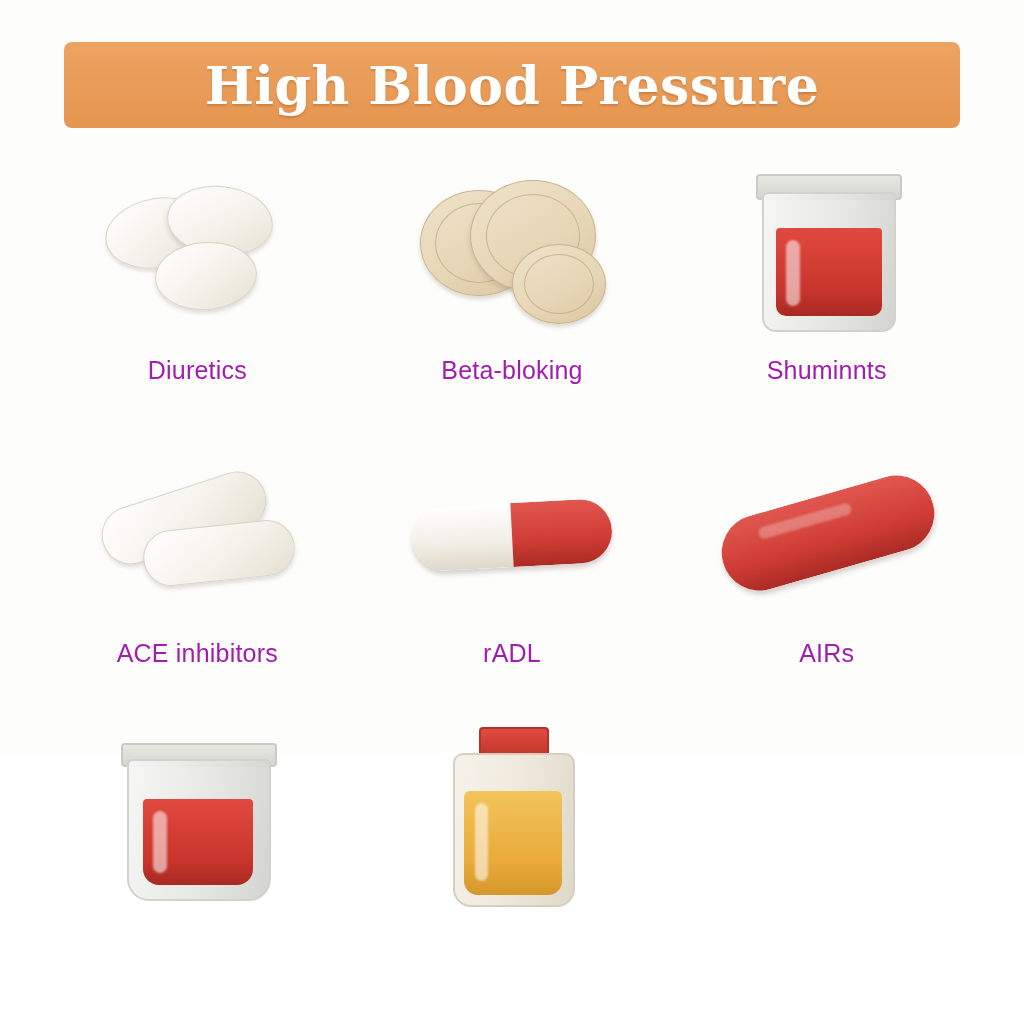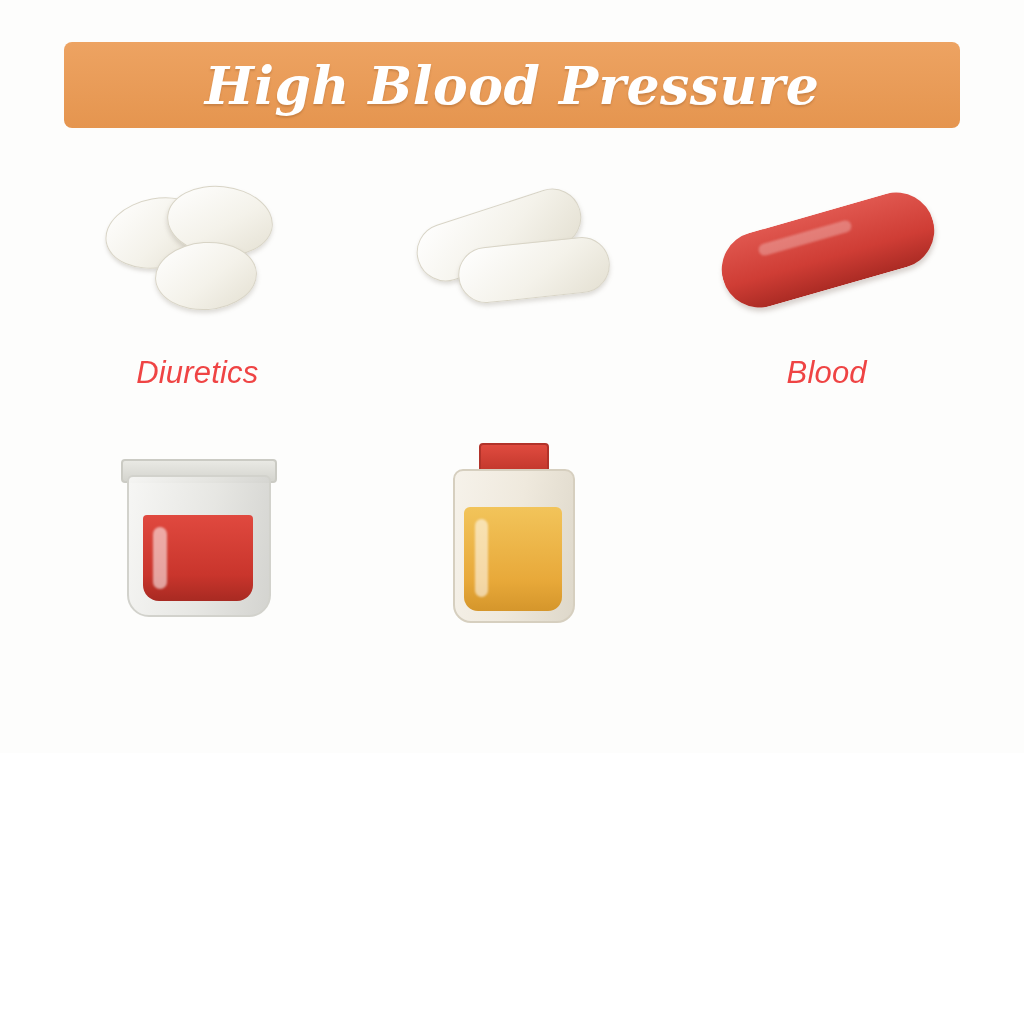--- a/index.html
+++ b/index.html
@@ -12,21 +12,20 @@
     height: 1024px;
     font-family: "Liberation Sans", sans-serif;
     overflow: hidden;
     position: relative;
   }
   #poster {
     position: relative;
     width: 1024px;
     height: 753px;
     background: #fdfdfc;
-    font-style: italic;
   }
 
   
   .title-banner {
     position: absolute;
     left: 64px;
     top: 42px;
     width: 896px;
     height: 86px;
     border-radius: 8px;
@@ -68,22 +67,22 @@
     position: relative;
     width: 300px;
     height: 200px;
     display: flex;
     align-items: center;
     justify-content: center;
   }
   .caption {
     margin-top: 6px;
     font-family: "Liberation Sans", sans-serif;
-    font-size: 31px;
-    color: #ef4444;
+    font-size: 25px;
+    color: #a21caf;
     text-align: left;
     line-height: 1.12;
     max-width: 290px;
     letter-spacing: 0.2px;
   }
 
   
   .shape { position: absolute; }
 
   
@@ -167,39 +166,73 @@
 
     <div class="cell">
       <div class="art">
         <div class="shape tablet" style="width:104px;height:68px;left:58px;top:48px;transform:rotate(-10deg);"></div>
         <div class="shape tablet" style="width:104px;height:68px;left:120px;top:36px;transform:rotate(6deg);"></div>
         <div class="shape tablet" style="width:100px;height:66px;left:108px;top:92px;transform:rotate(-4deg);"></div>
       </div>
       <div class="caption">Diuretics</div>
     </div>
 
-
+    <div class="cell">
+      <div class="art">
+        <div class="shape disc" style="width:116px;height:104px;left:58px;top:40px;">
+          <div class="disc-inner" style="left:14px;top:12px;right:14px;bottom:12px;"></div>
+        </div>
+        <div class="shape disc" style="width:124px;height:110px;left:108px;top:30px;">
+          <div class="disc-inner" style="left:15px;top:13px;right:15px;bottom:13px;"></div>
+        </div>
+        <div class="shape disc" style="width:92px;height:78px;left:150px;top:94px;">
+          <div class="disc-inner" style="left:11px;top:9px;right:11px;bottom:9px;"></div>
+        </div>
+      </div>
+      <div class="caption">Beta-bloking</div>
+    </div>
+
+    <div class="cell">
+      <div class="art">
+        <div class="shape jar-lid" style="width:142px;height:22px;left:79px;top:24px;"></div>
+        <div class="shape jar" style="width:130px;height:136px;left:85px;top:42px;">
+          <div class="shape liquid-red" style="left:12px;top:34px;width:106px;height:88px;border-radius:4px 4px 10px 10px;"></div>
+          <div class="gloss" style="left:22px;top:46px;width:14px;height:66px;"></div>
+        </div>
+      </div>
+      <div class="caption">Shuminnts</div>
+    </div>
 
     <div class="cell">
       <div class="art">
         <div class="shape tablet" style="width:168px;height:56px;left:52px;top:56px;border-radius:34px;transform:rotate(-18deg);"></div>
         <div class="shape tablet" style="width:150px;height:54px;left:96px;top:92px;border-radius:32px;transform:rotate(-6deg);"></div>
       </div>
-    </div>
-
+      <div class="caption">ACE inhibitors</div>
+    </div>
+
+    <div class="cell">
+      <div class="art">
+        <div class="shape capsule-body" style="width:200px;height:64px;left:50px;top:70px;transform:rotate(-3deg);">
+          <div class="cap-half-light" style="width:50%;height:100%;"></div>
+          <div class="cap-half-red" style="width:50%;height:100%;"></div>
+        </div>
+      </div>
+      <div class="caption">rADL</div>
+    </div>
 
 
     <div class="cell">
       <div class="art">
         <div class="shape capsule-body" style="width:218px;height:76px;left:42px;top:62px;transform:rotate(-16deg);">
           <div class="cap-half-red" style="width:100%;height:100%;"></div>
         </div>
         <div class="gloss" style="left:80px;top:82px;width:96px;height:12px;transform:rotate(-16deg);opacity:.5;"></div>
       </div>
-      <div class="caption">Blood</div>
+      <div class="caption">AIRs</div>
     </div>
 
     <div class="cell">
       <div class="art">
         <div class="shape jar-lid" style="width:152px;height:20px;left:74px;top:26px;"></div>
         <div class="shape jar" style="width:140px;height:138px;left:80px;top:42px;border-radius:6px 6px 22px 22px;">
           <div class="shape liquid-red" style="left:14px;top:38px;width:110px;height:86px;border-radius:4px 4px 16px 16px;"></div>
           <div class="gloss" style="left:24px;top:50px;width:14px;height:62px;"></div>
         </div>
       </div>

